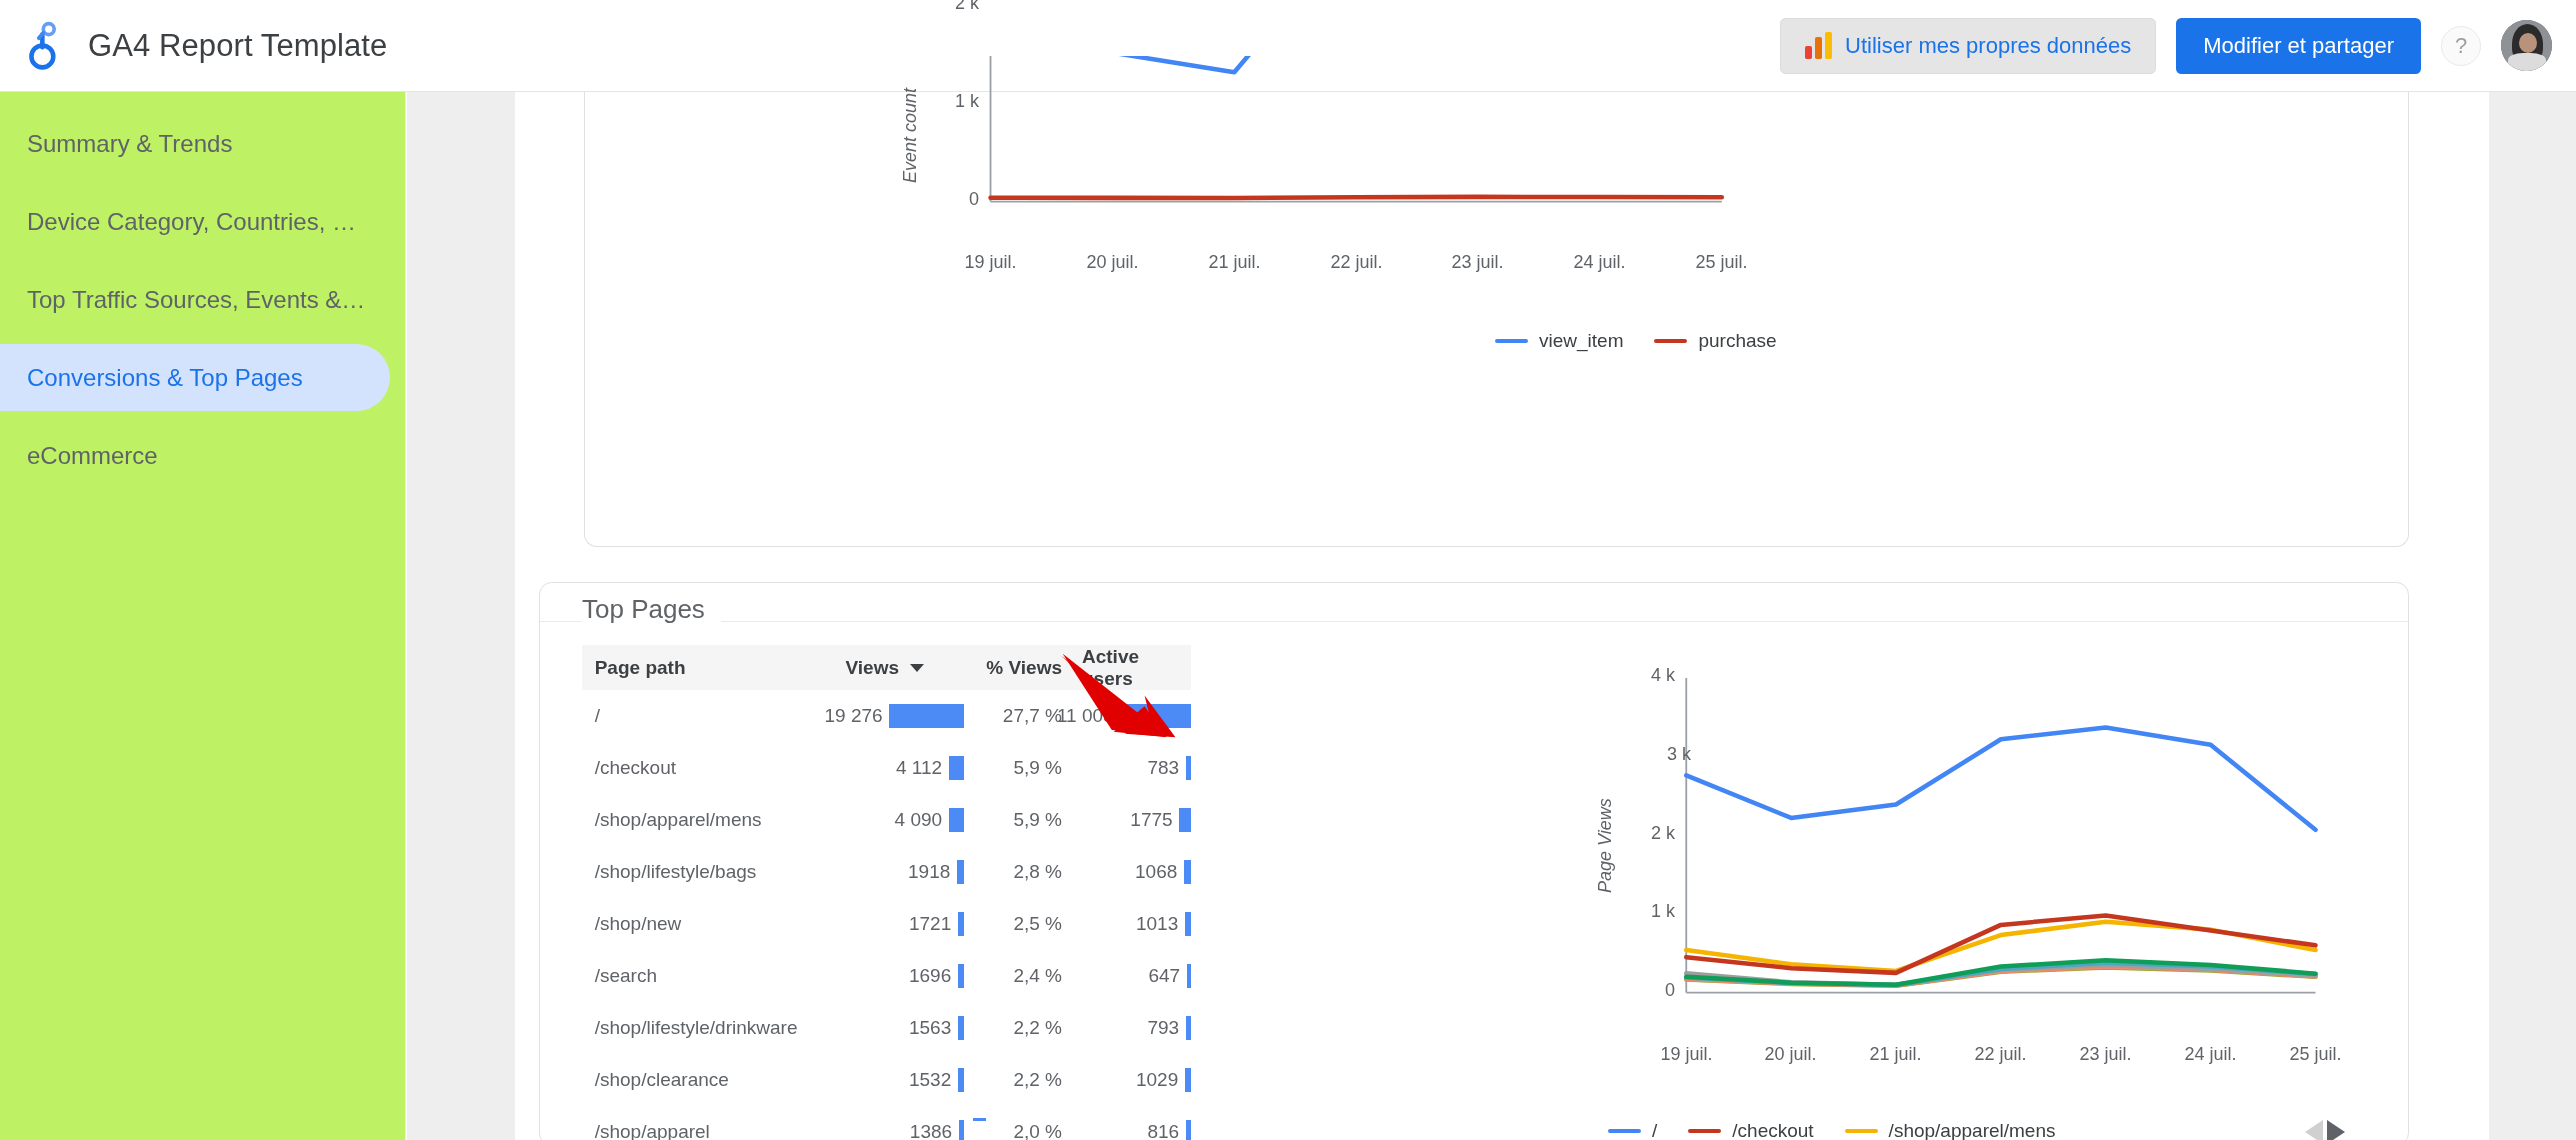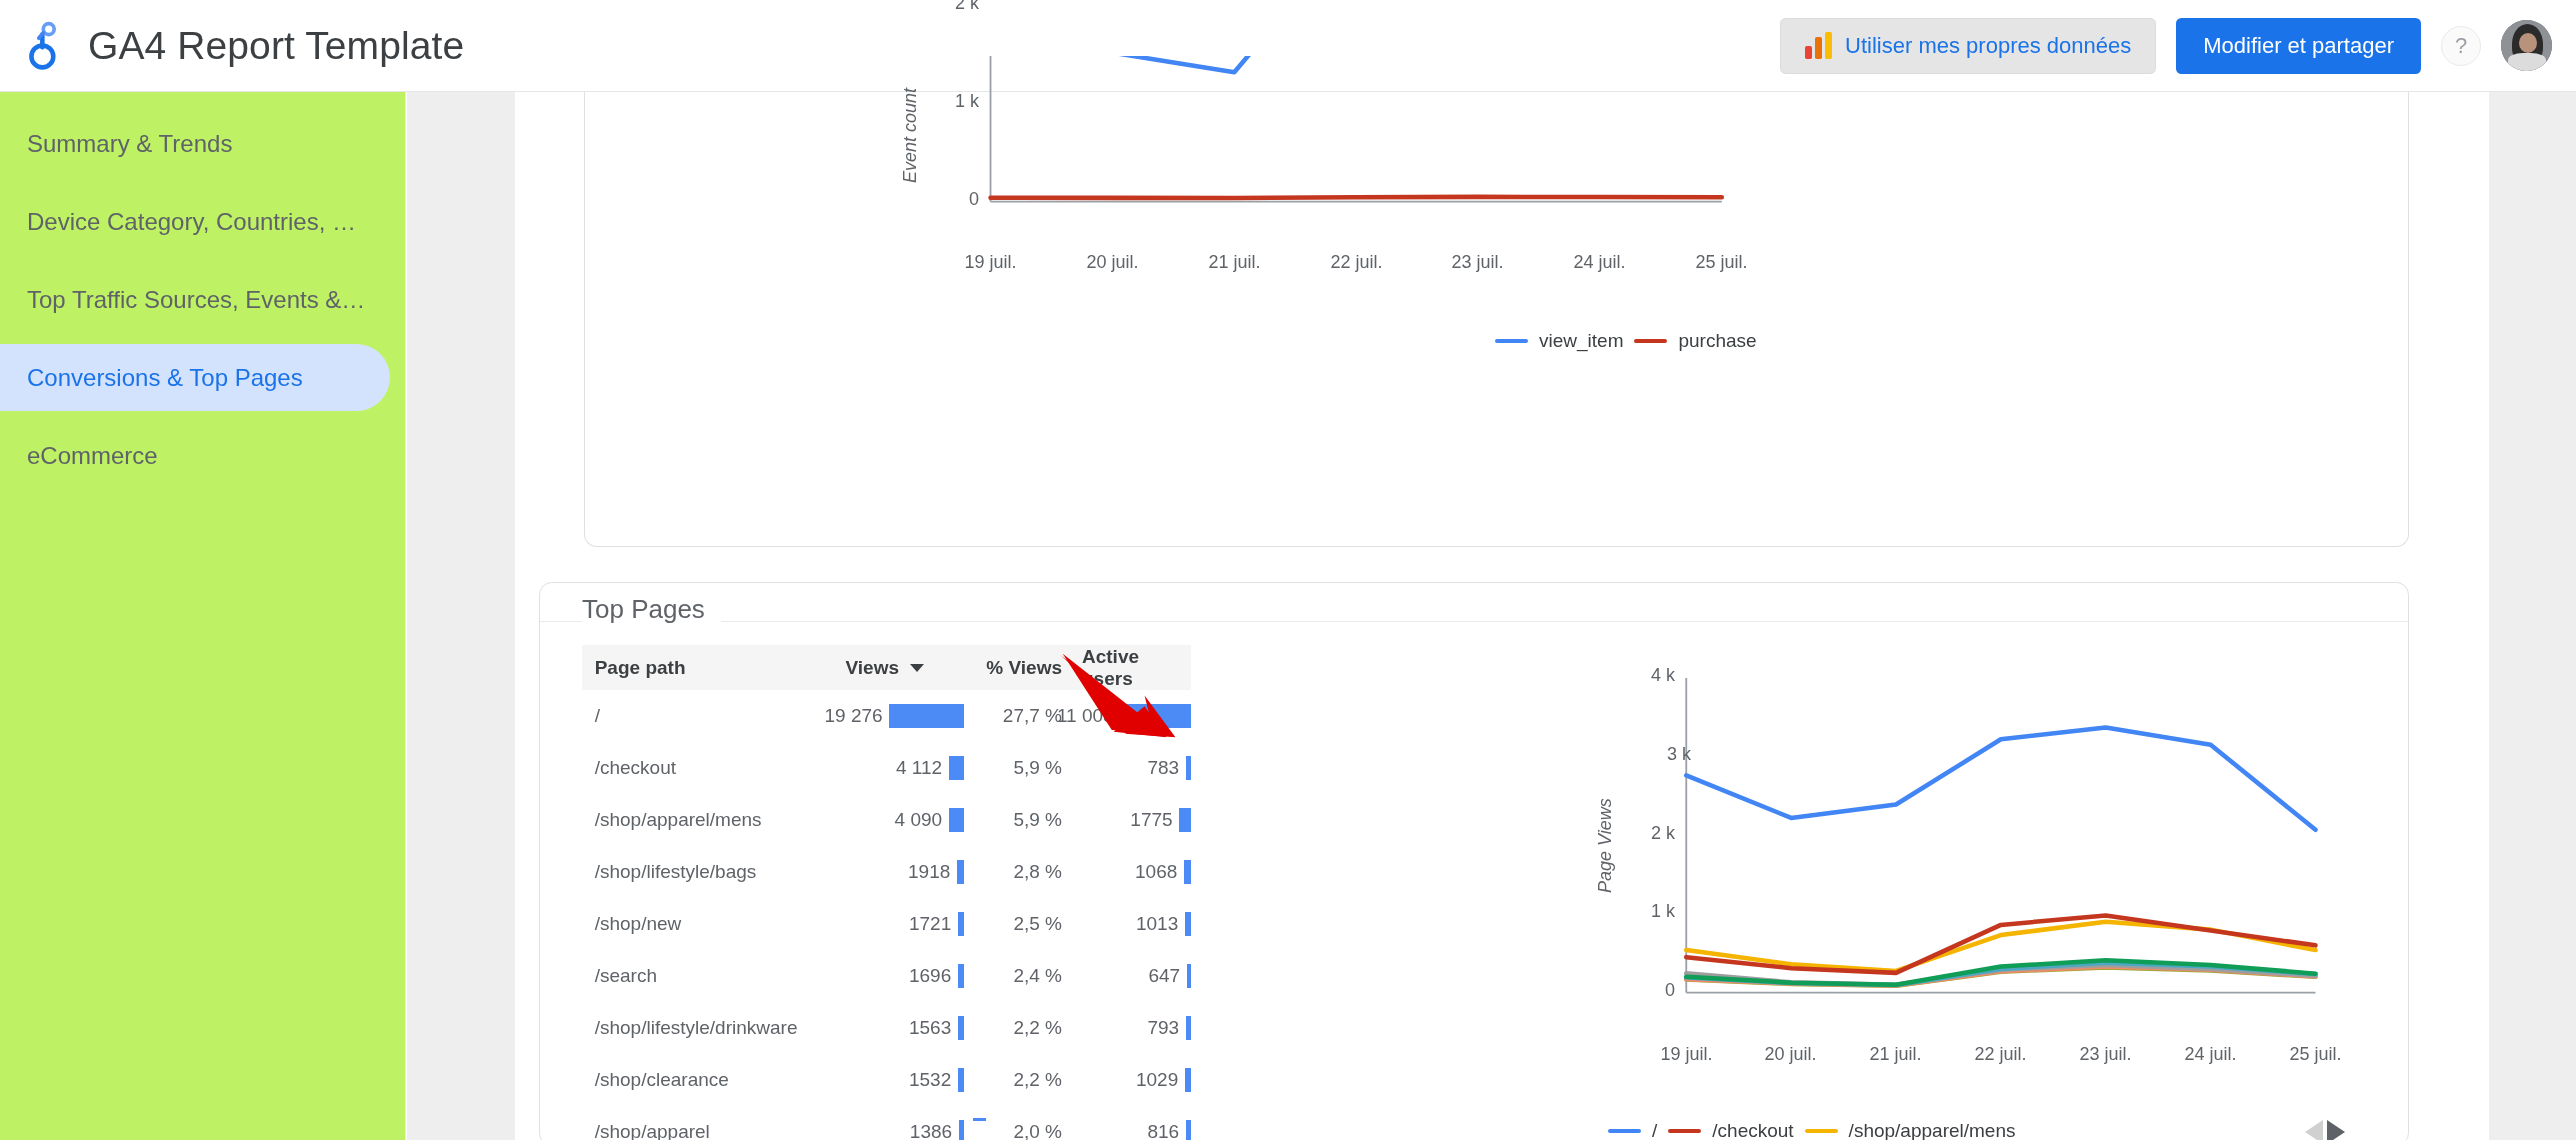--- a/index.html
+++ b/index.html
@@ -13,21 +13,21 @@
 
   
   .topbar {
     position: absolute; left: 0; top: 0; width: 2576px; height: 92px;
     background: #ffffff; border-bottom: 0.9px solid #e4e6e8;
     display: flex; align-items: center;
   }
   .brand { display: flex; align-items: center; gap: 20px; padding-left: 24px; }
   .logo { width: 44px; height: 51px; position: relative; }
   .doc-title {
-    font-size: 39px; color: #3c4043; font-weight: 400; letter-spacing: 0.1px;
+    font-size: 31px; color: #3c4043; font-weight: 400; letter-spacing: 0.1px;
     white-space: nowrap;
   }
   .topbar-right {
     margin-left: auto; display: flex; align-items: center; gap: 20px;
     padding-right: 24px;
   }
   .btn-own-data {
     height: 56px; display: flex; align-items: center; gap: 12.7px;
     padding: 0 24px; border: 0.9px solid #dadce0; border-radius: 5.5px;
     background: #e5e5e5; color: #1a73e8; font-size: 22px; white-space: nowrap;
@@ -152,21 +152,21 @@
   }
   .ytick {
     position: absolute; font-size: 18px; color: #5f6368; text-align: right;
     white-space: nowrap;
   }
   .xtick {
     position: absolute; font-size: 18px; color: #5f6368; text-align: center;
     white-space: nowrap;
     margin-top: 40px;
   }
-  .legend { position: absolute; display: flex; align-items: flex-start; gap: 11px; }
+  .legend { position: absolute; display: flex; align-items: flex-start; gap: 31px; }
   .lg-item { display: flex; align-items: center; gap: 11px; font-size: 19px; color: #3c4043; cursor: pointer; }
   .lg-swatch { width: 33px; height: 4.5px; border-radius: 2.7px; display:block; }
   .pager { position: absolute; display: flex; align-items: center; gap: 3.6px; }
   .pg-prev, .pg-next { width: 0; height: 0; cursor: pointer; }
   .pg-prev {
     border-top: 12.7px solid transparent; border-bottom: 12.7px solid transparent;
     border-right: 18px solid #d0d0d0;
   }
   .pg-next {
     border-top: 12.7px solid transparent; border-bottom: 12.7px solid transparent;

